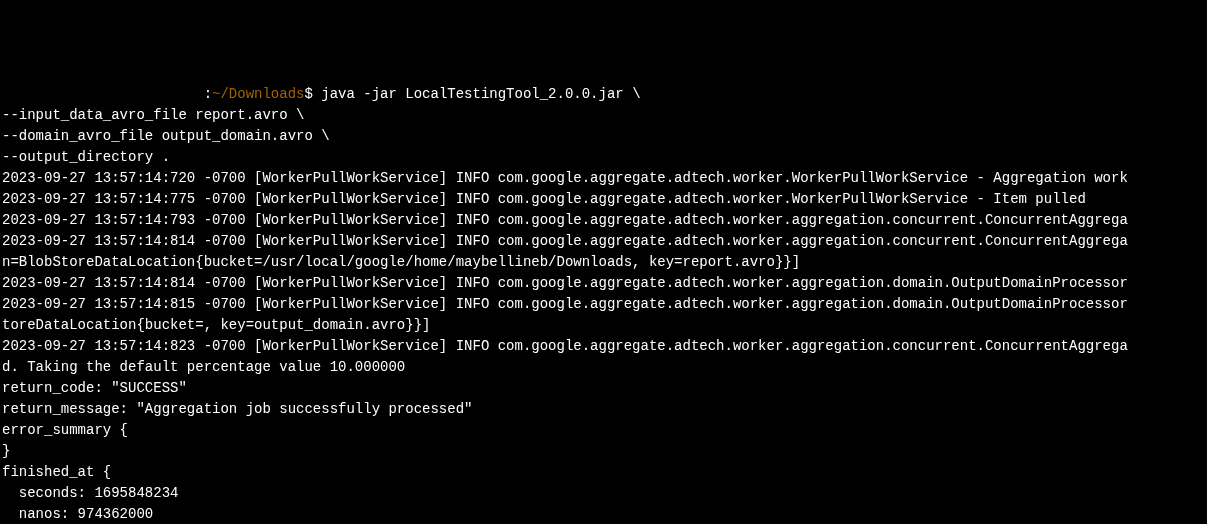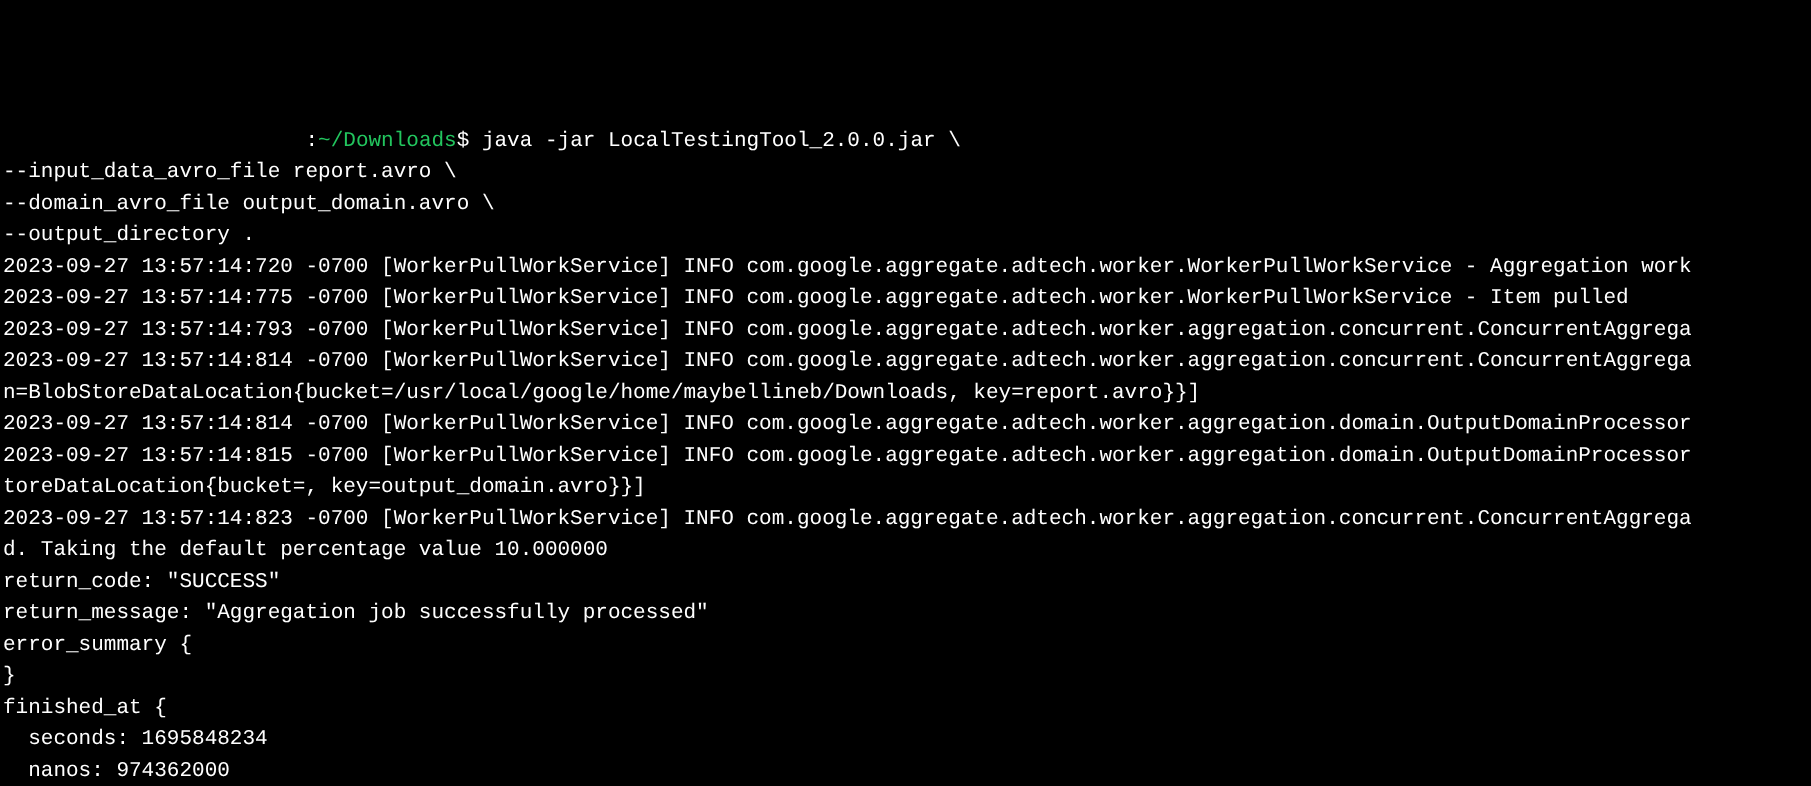--- a/index.html
+++ b/index.html
@@ -20,21 +20,21 @@
       padding: 0;
     }
     .terminal {
       padding: 0 2px;
     }
     .prompt-host {
       background-color: #000000;
       color: #000000;
     }
     .prompt-path {
-      color: #22c55e;
+      color: #a16207;
     }
     .prompt-dollar {
       color: #ffffff;
     }
     .line {
       display: block;
     }
   </style>
 </head>
 <body>

